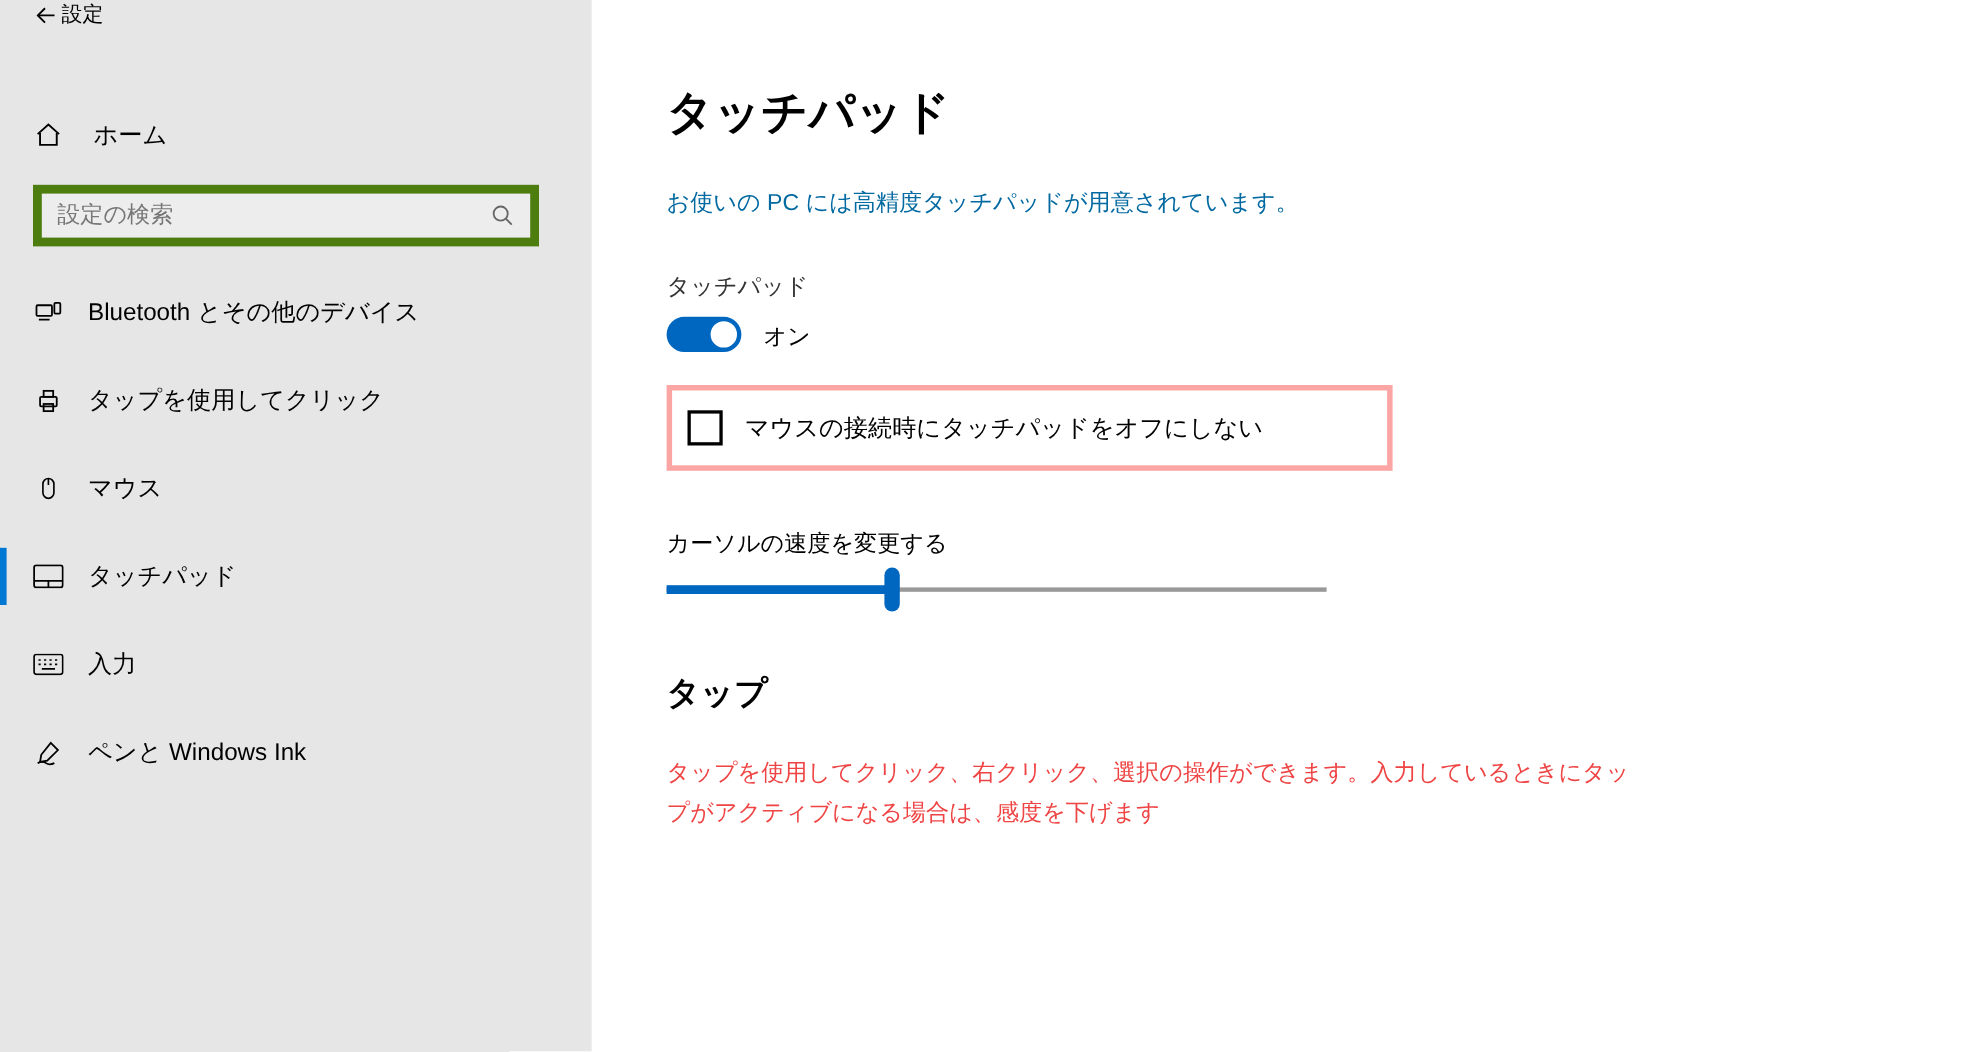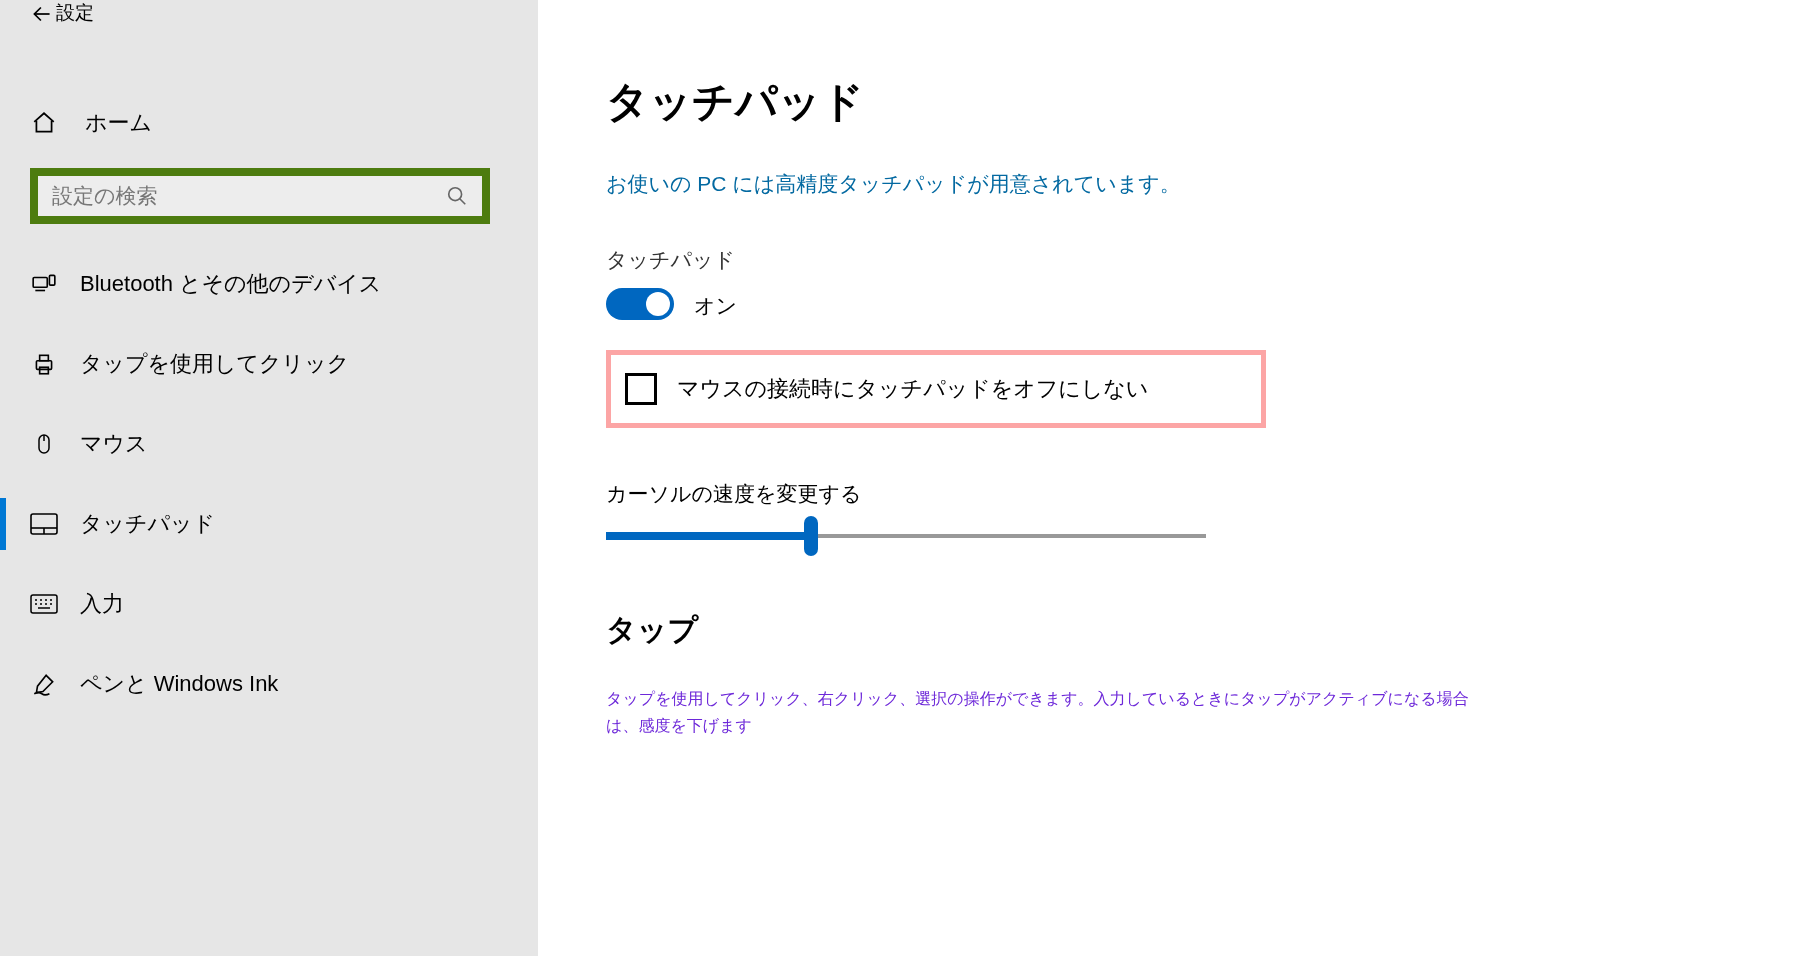--- a/index.html
+++ b/index.html
@@ -92,21 +92,21 @@
   position:absolute; left:0; right:0; top:2px; height:4px; background:#999;
 }
 .slider-track-fill {
   position:absolute; left:0; width:206px; top:0; height:8px; background:#0067c0;
 }
 .slider-thumb {
   position:absolute; left:198px; top:-16px;
   width:14px; height:40px; border-radius:7px; background:#0067c0;
 }
 .section-title { font-size: 30px; font-weight:600; margin-bottom: 34px; font-family: Liberation Serif, serif; }
-.section-desc { font-size: 16px; color:#6d28d9; line-height: 1.7; max-width: 880px; }
+.section-desc { font-size: 21px; color:#ef4444; line-height: 1.7; max-width: 880px; }
 svg { display:block; }
 ::placeholder { color:#777; }
 </style>
 </head>
 <body>
 
 <div class="window">
   <aside class="sidebar">
     <div class="topbar">
       <div class="back-btn">

